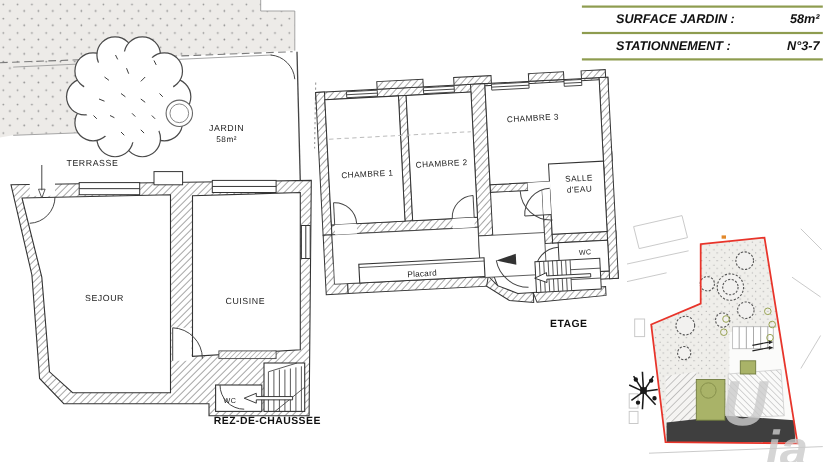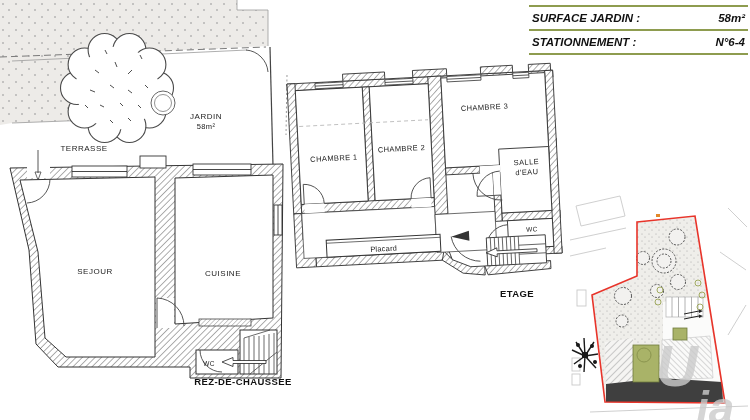--- a/index.html
+++ b/index.html
@@ -8,21 +8,21 @@
   .canvas svg{position:absolute;left:0;top:0;}
   svg text{font-family:"Liberation Sans",sans-serif;fill:#222;}
   .rl{font-size:8px;letter-spacing:.5px;}
   .rm{font-size:7.5px;letter-spacing:.4px;}
   .rs{font-size:6.5px;letter-spacing:.3px;}
   .ttl{font-size:9.5px;font-weight:bold;letter-spacing:.4px;fill:#111;}
   .wm{font-style:italic;font-weight:bold;fill:#cbcbcb;opacity:.8;}
   .info-table{position:absolute;left:529px;top:5px;width:219px;z-index:5;}
   .it-line{height:2px;background:#8e9c4f;}
   .it-row{display:flex;justify-content:space-between;align-items:center;height:22px;
-          padding:0 3px;font-style:italic;font-weight:bold;font-size:11.5px;color:#111;}
+          padding:0 3px;font-style:italic;font-weight:bold;font-size:11.5px;color:#111;margin-left:28px;}
   .it-row .val{white-space:nowrap;}
 </style>
 </head>
 <body>
 
 <div class="canvas">
 
 <svg width="750" height="420" viewBox="0 0 750 420">
   <defs>
     <pattern id="hatch" width="4.5" height="4.5" patternUnits="userSpaceOnUse" patternTransform="rotate(45)">
@@ -338,18 +338,18 @@
 
 <div class="info-table">
   <div class="it-line"></div>
   <div class="it-row">
     <span>SURFACE JARDIN :</span>
     <span class="val">58m²</span>
   </div>
   <div class="it-line"></div>
   <div class="it-row">
     <span>STATIONNEMENT :</span>
-    <span class="val">N°6-4</span>
+    <span class="val">N°3-7</span>
   </div>
   <div class="it-line"></div>
 </div>
 
 </div>
 
 </body></html>

